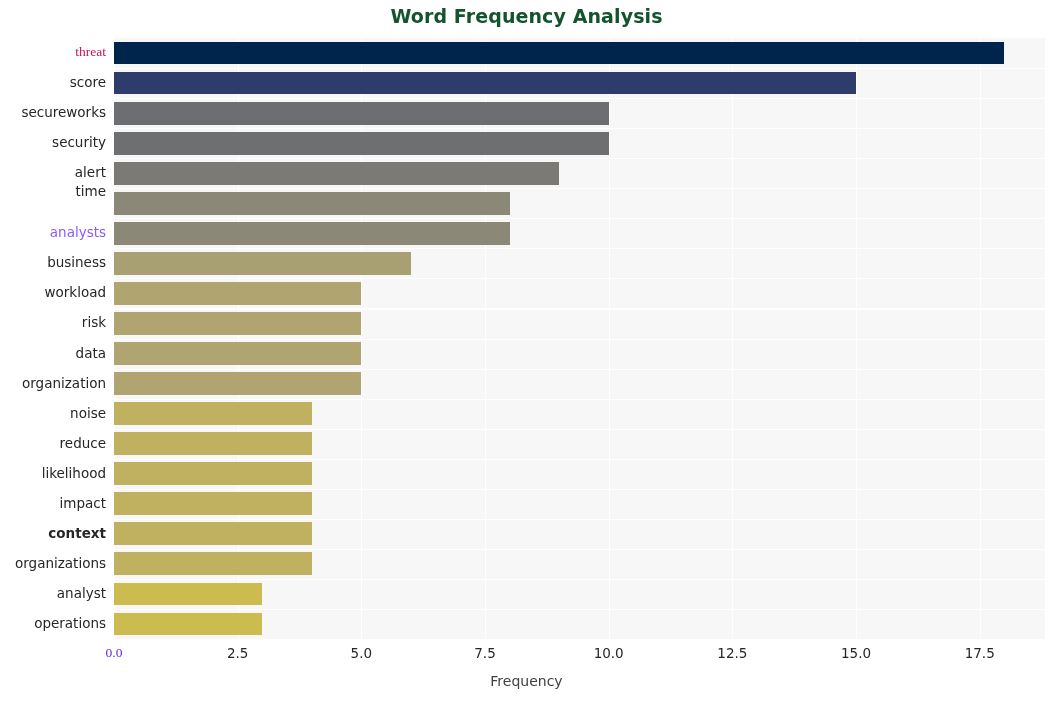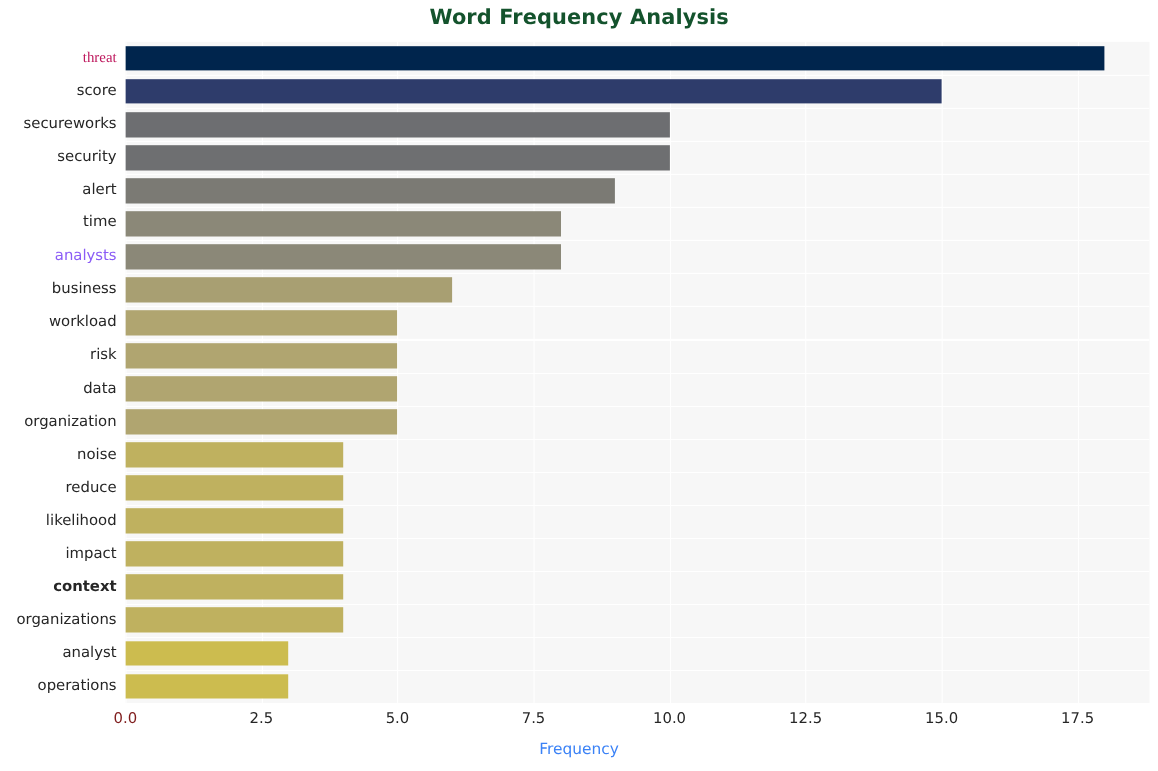--- a/index.html
+++ b/index.html
@@ -125,21 +125,21 @@
   }
 
   
   #xaxis-title {
     position: absolute;
     left: 0;
     top: 673px;
     width: 1053px;
     text-align: center;
     font-size: 14px;
-    color: #3b82f6;
+    color: #404040;
   }
 </style>
 </head>
 <body>
 
 <div id="figure" style="background: rgb(255, 255, 255);">
 
   <div id="chart-title" style="color: #14532d;">Word Frequency Analysis</div>
 
   <div id="plot-area" style="background: rgb(247, 247, 247);">
@@ -237,39 +237,39 @@
   </div>
 
   <div id="plot-border-bottom"></div>
 
   <div id="ylabels">
       <div class="ylabel" style="top: 6.025px; color: #be185d; font-family: Liberation Serif, serif;">threat</div>
       <div class="ylabel" style="top: 36.075px; color: rgb(38, 38, 38);">score</div>
       <div class="ylabel" style="top: 66.125px; color: rgb(38, 38, 38);">secureworks</div>
       <div class="ylabel" style="top: 96.175px; color: rgb(38, 38, 38);">security</div>
       <div class="ylabel" style="top: 126.225px; color: rgb(38, 38, 38);">alert</div>
-      <div class="ylabel" style="top: 155px; color: rgb(38, 38, 38);">time</div>
+      <div class="ylabel" style="top: 145px; color: rgb(38, 38, 38);">time</div>
       <div class="ylabel" style="top: 186.325px; color: #8b5cf6;">analysts</div>
       <div class="ylabel" style="top: 216.375px; color: rgb(38, 38, 38);">business</div>
       <div class="ylabel" style="top: 246.425px; color: rgb(38, 38, 38);">workload</div>
       <div class="ylabel" style="top: 276.475px; color: rgb(38, 38, 38); padding-left: 39px;">risk</div>
       <div class="ylabel" style="top: 306.525px; color: rgb(38, 38, 38);">data</div>
       <div class="ylabel" style="top: 336.575px; color: rgb(38, 38, 38);">organization</div>
       <div class="ylabel" style="top: 366.625px; color: rgb(38, 38, 38);">noise</div>
       <div class="ylabel" style="top: 396.675px; color: rgb(38, 38, 38);">reduce</div>
       <div class="ylabel" style="top: 426.725px; color: rgb(38, 38, 38);">likelihood</div>
       <div class="ylabel" style="top: 456.775px; color: rgb(38, 38, 38);">impact</div>
       <div class="ylabel" style="top: 486.825px; color: rgb(38, 38, 38); font-weight: bold;">context</div>
       <div class="ylabel" style="top: 516.875px; color: rgb(38, 38, 38);">organizations</div>
       <div class="ylabel" style="top: 546.925px; color: rgb(38, 38, 38);">analyst</div>
       <div class="ylabel" style="top: 576.975px; color: rgb(38, 38, 38);">operations</div>
     </div>
 
   <div id="xlabels">
-      <div class="xlabel" style="left: 114px; color: #7f1d1d;">0.0</div>
+      <div class="xlabel" style="left: 114px; color: #6d28d9; font-family: Liberation Serif, serif;">0.0</div>
       <div class="xlabel" style="left: 237.672px; color: rgb(38, 38, 38);">2.5</div>
       <div class="xlabel" style="left: 361.343px; color: rgb(38, 38, 38);">5.0</div>
       <div class="xlabel" style="left: 485.015px; color: rgb(38, 38, 38);">7.5</div>
       <div class="xlabel" style="left: 608.687px; color: rgb(38, 38, 38);">10.0</div>
       <div class="xlabel" style="left: 732.358px; color: rgb(38, 38, 38);">12.5</div>
       <div class="xlabel" style="left: 856.03px; color: rgb(38, 38, 38);">15.0</div>
       <div class="xlabel" style="left: 979.701px; color: rgb(38, 38, 38);">17.5</div>
     </div>
 
   <div id="xaxis-title">Frequency</div>

